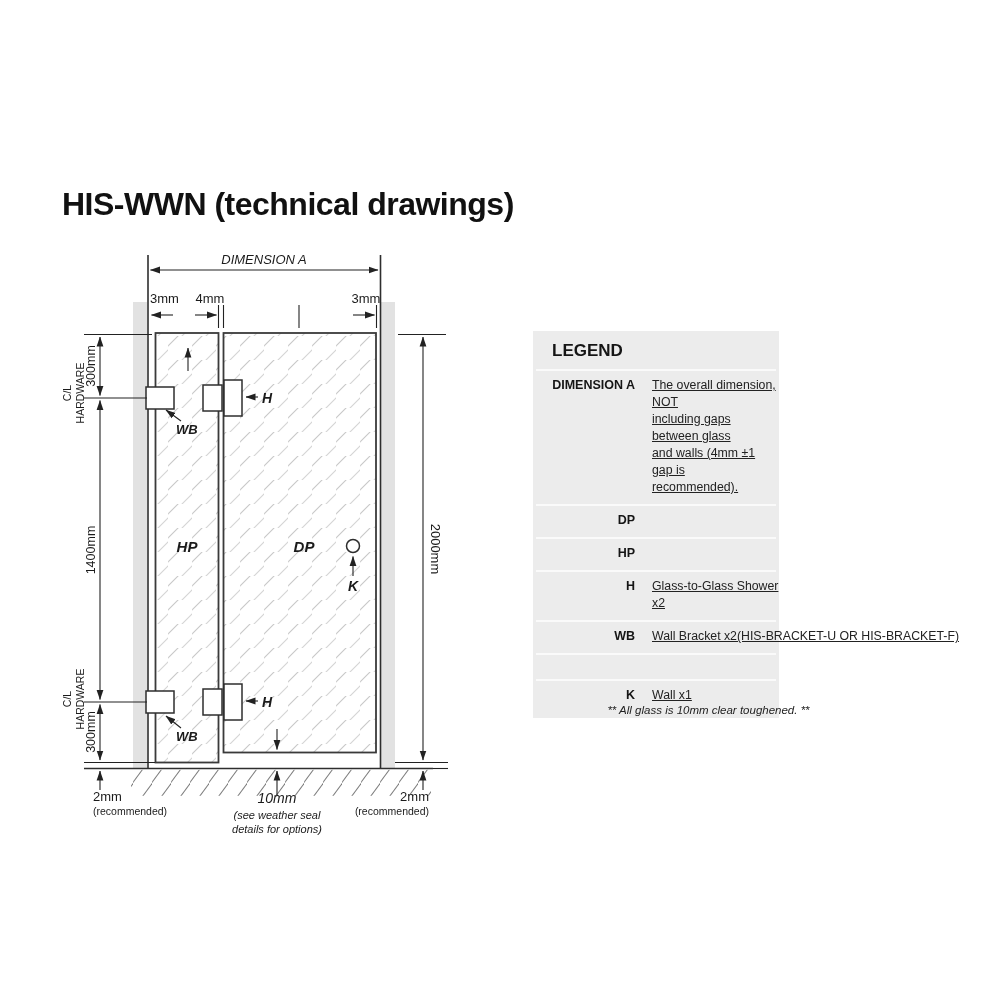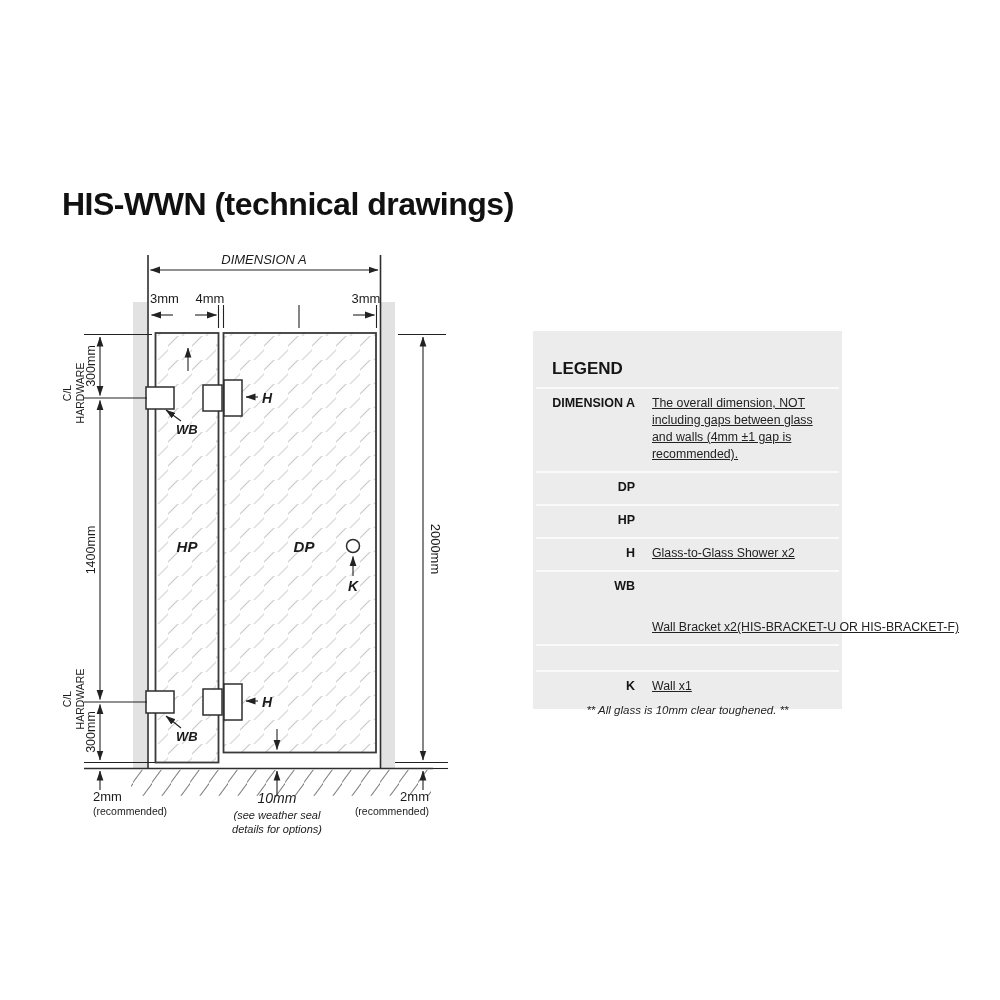--- a/index.html
+++ b/index.html
@@ -12,31 +12,31 @@
   .t{fill:#1b1b1b;font-family:"Liberation Sans", sans-serif;}
   .it{font-style:italic;}
   .bi{font-style:italic;font-weight:bold;}
   .s10{font-size:10.5px;} .s11{font-size:11px;} .s12{font-size:12.5px;}
   .s13{font-size:13px;} .s14{font-size:14px;} .s15{font-size:15px;}
   .dim{stroke:#222;stroke-width:1.1;fill:none;}
   .obj{stroke:#2e2e2e;stroke-width:1.6;fill:none;}
   .glass{fill:url(#glassHatch);stroke:#3a3a3a;stroke-width:1.8;}
   .hw{fill:#ffffff;stroke:#2e2e2e;stroke-width:1.5;}
   
-  .legend{position:absolute;left:533px;top:331px;width:309px;background:#ececec;
-          padding-top:26px;box-sizing:border-box;}
+  .legend{position:absolute;left:533px;top:331px;width:246px;background:#ececec;
+          padding-top:8px;box-sizing:border-box;}
   .legend-title{font-size:17px;font-weight:bold;padding:2px 0 8px 19px;color:#151515;}
   .ldiv{height:2px;background:#fafafa;margin:0 3px;}
   .lrow{display:flex;padding:6px 0 8px;}
   .lrow.empty{height:24px;padding:0;}
   .lterm{flex:0 0 102px;text-align:right;font-weight:bold;font-size:12.5px;line-height:17px;color:#151515;}
   .ldef{padding-left:17px;font-size:12.3px;line-height:17px;white-space:pre-line;color:#222;text-decoration:underline;}
-  .ldef.nowrap{white-space:nowrap;overflow:visible;margin-top:41px;}
+  .ldef.nowrap{white-space:nowrap;overflow:visible;}
   .footnote{position:absolute;left:533px;top:704px;width:309px;text-align:center;
-            font-style:italic;font-size:11.5px;color:#222;}
+            font-style:italic;font-size:11.5px;color:#222;padding-left:21px;}
 </style>
 </head>
 <body>
 
 <div class="page">
 
   <div class="title">HIS-WWN (technical drawings)</div>
 
   <svg class="drawing" viewBox="0 0 1000 1000">
     <defs>

